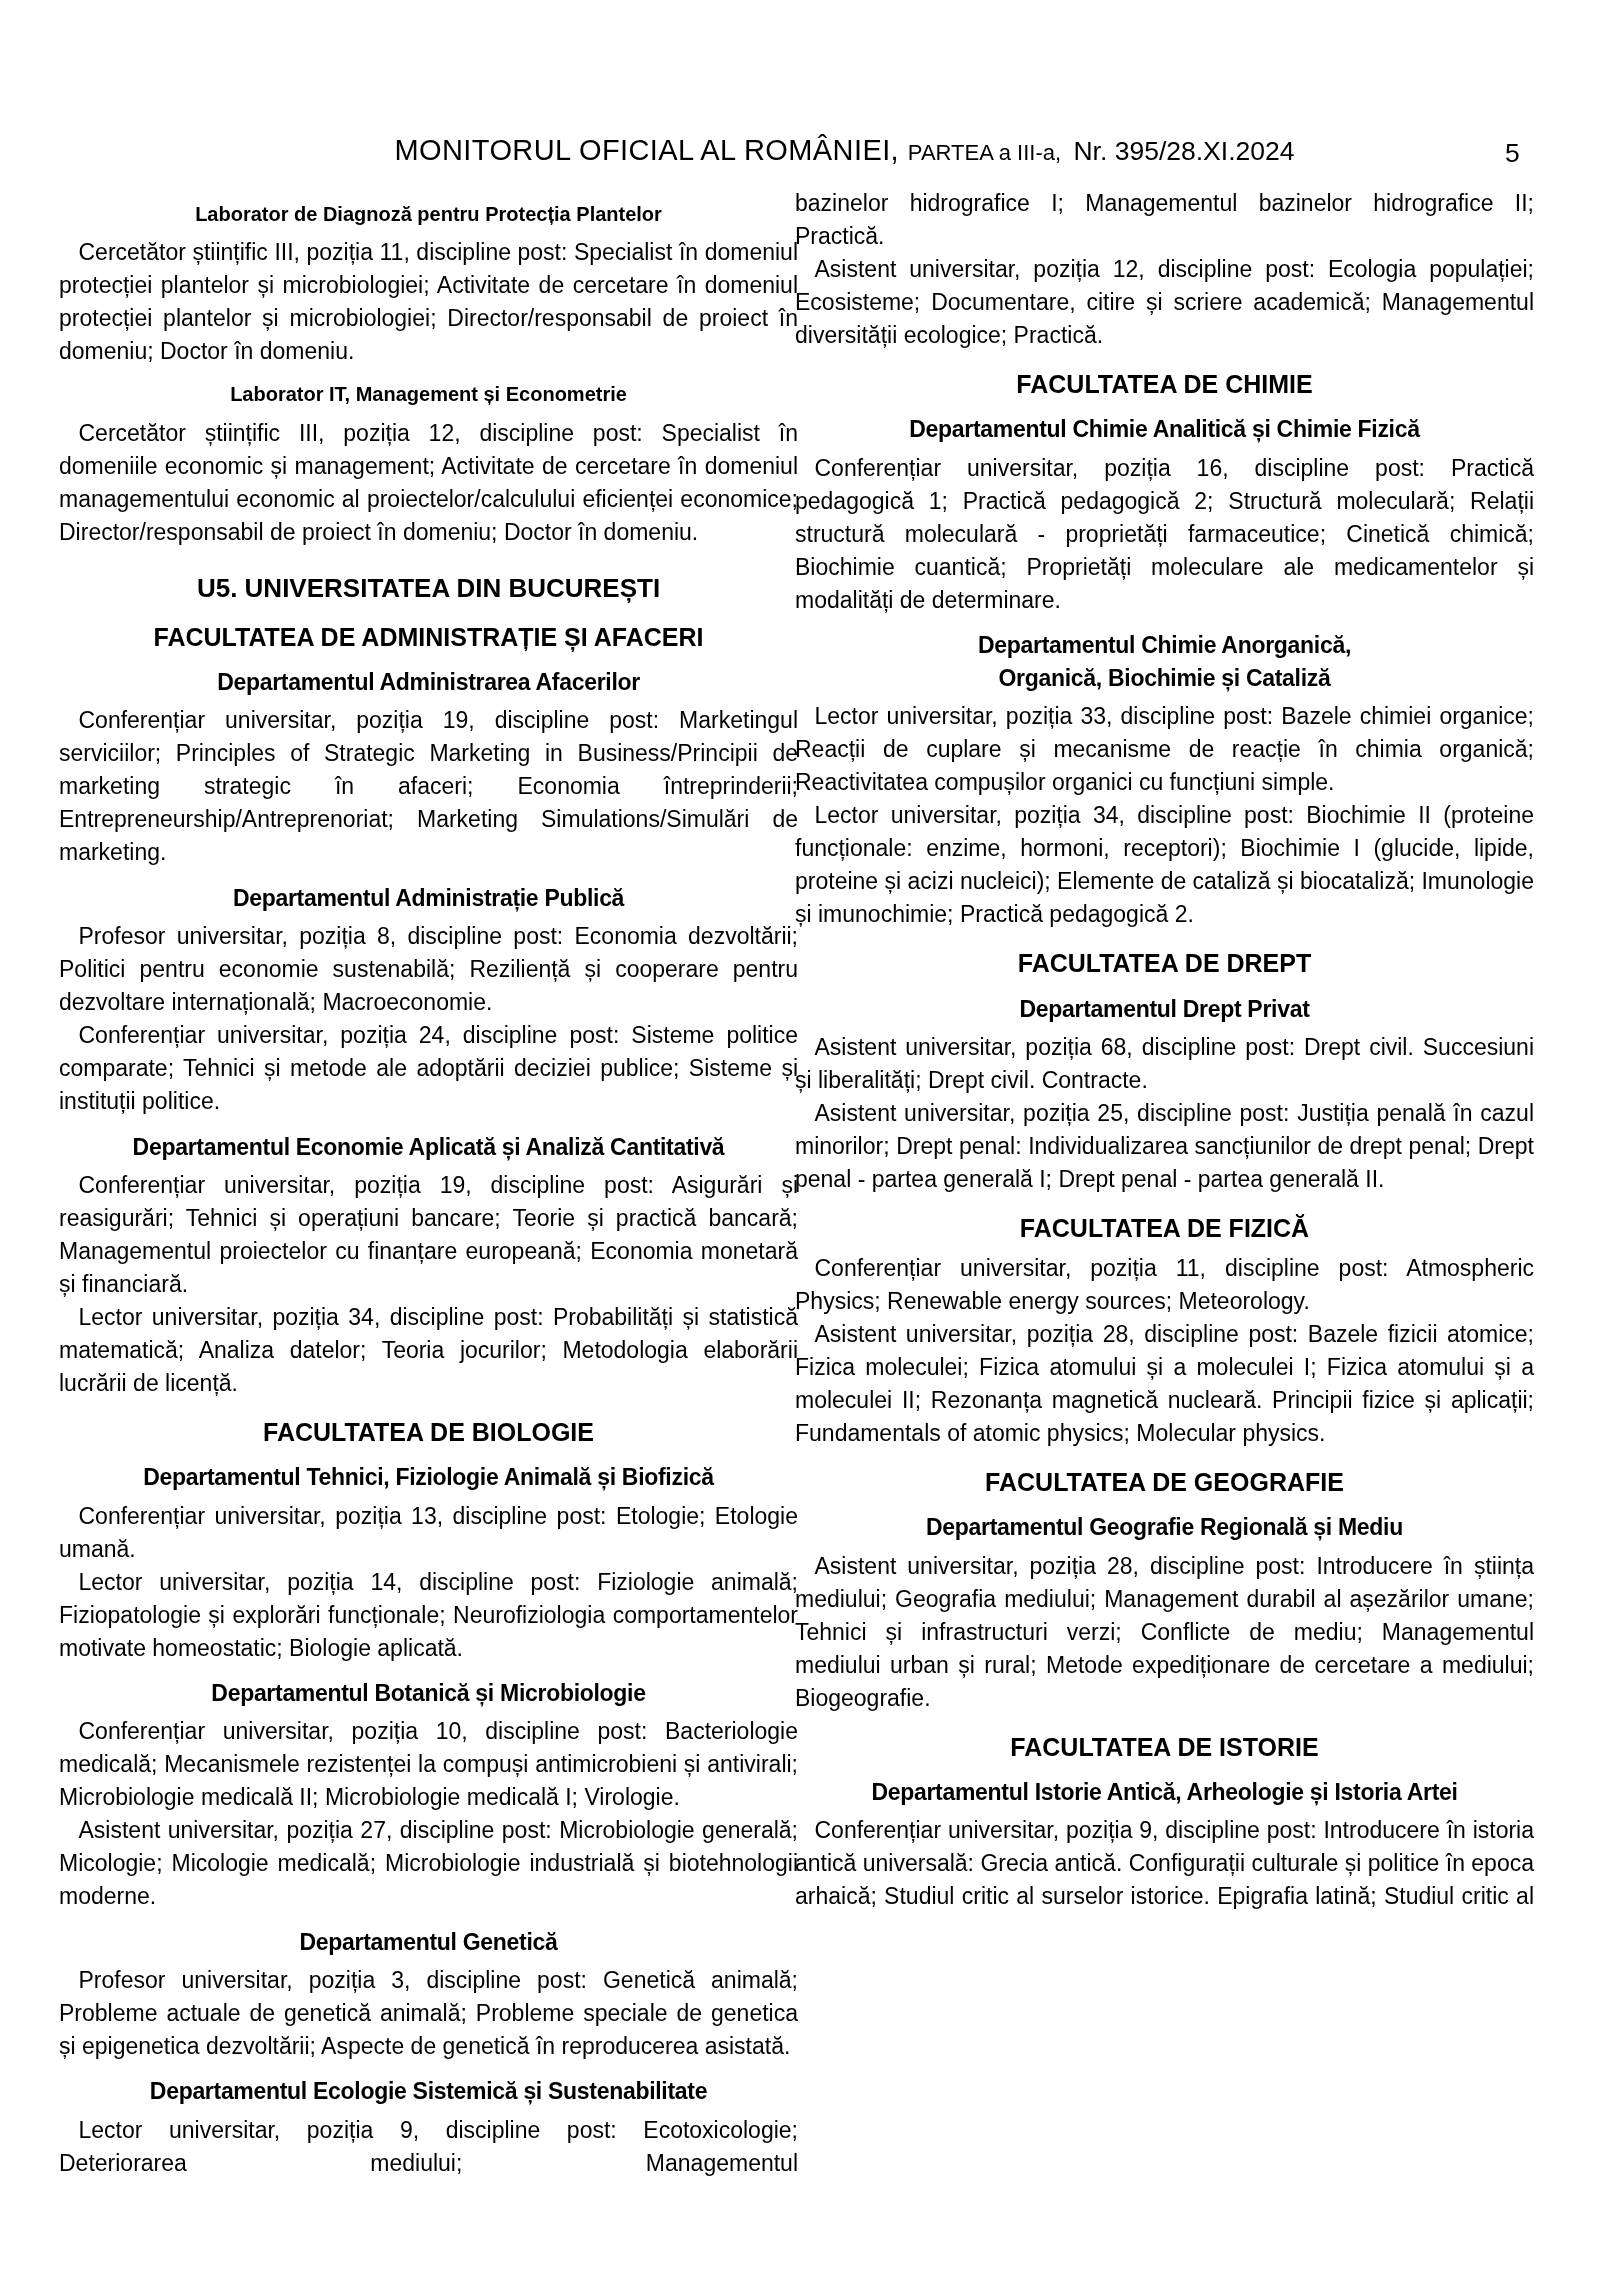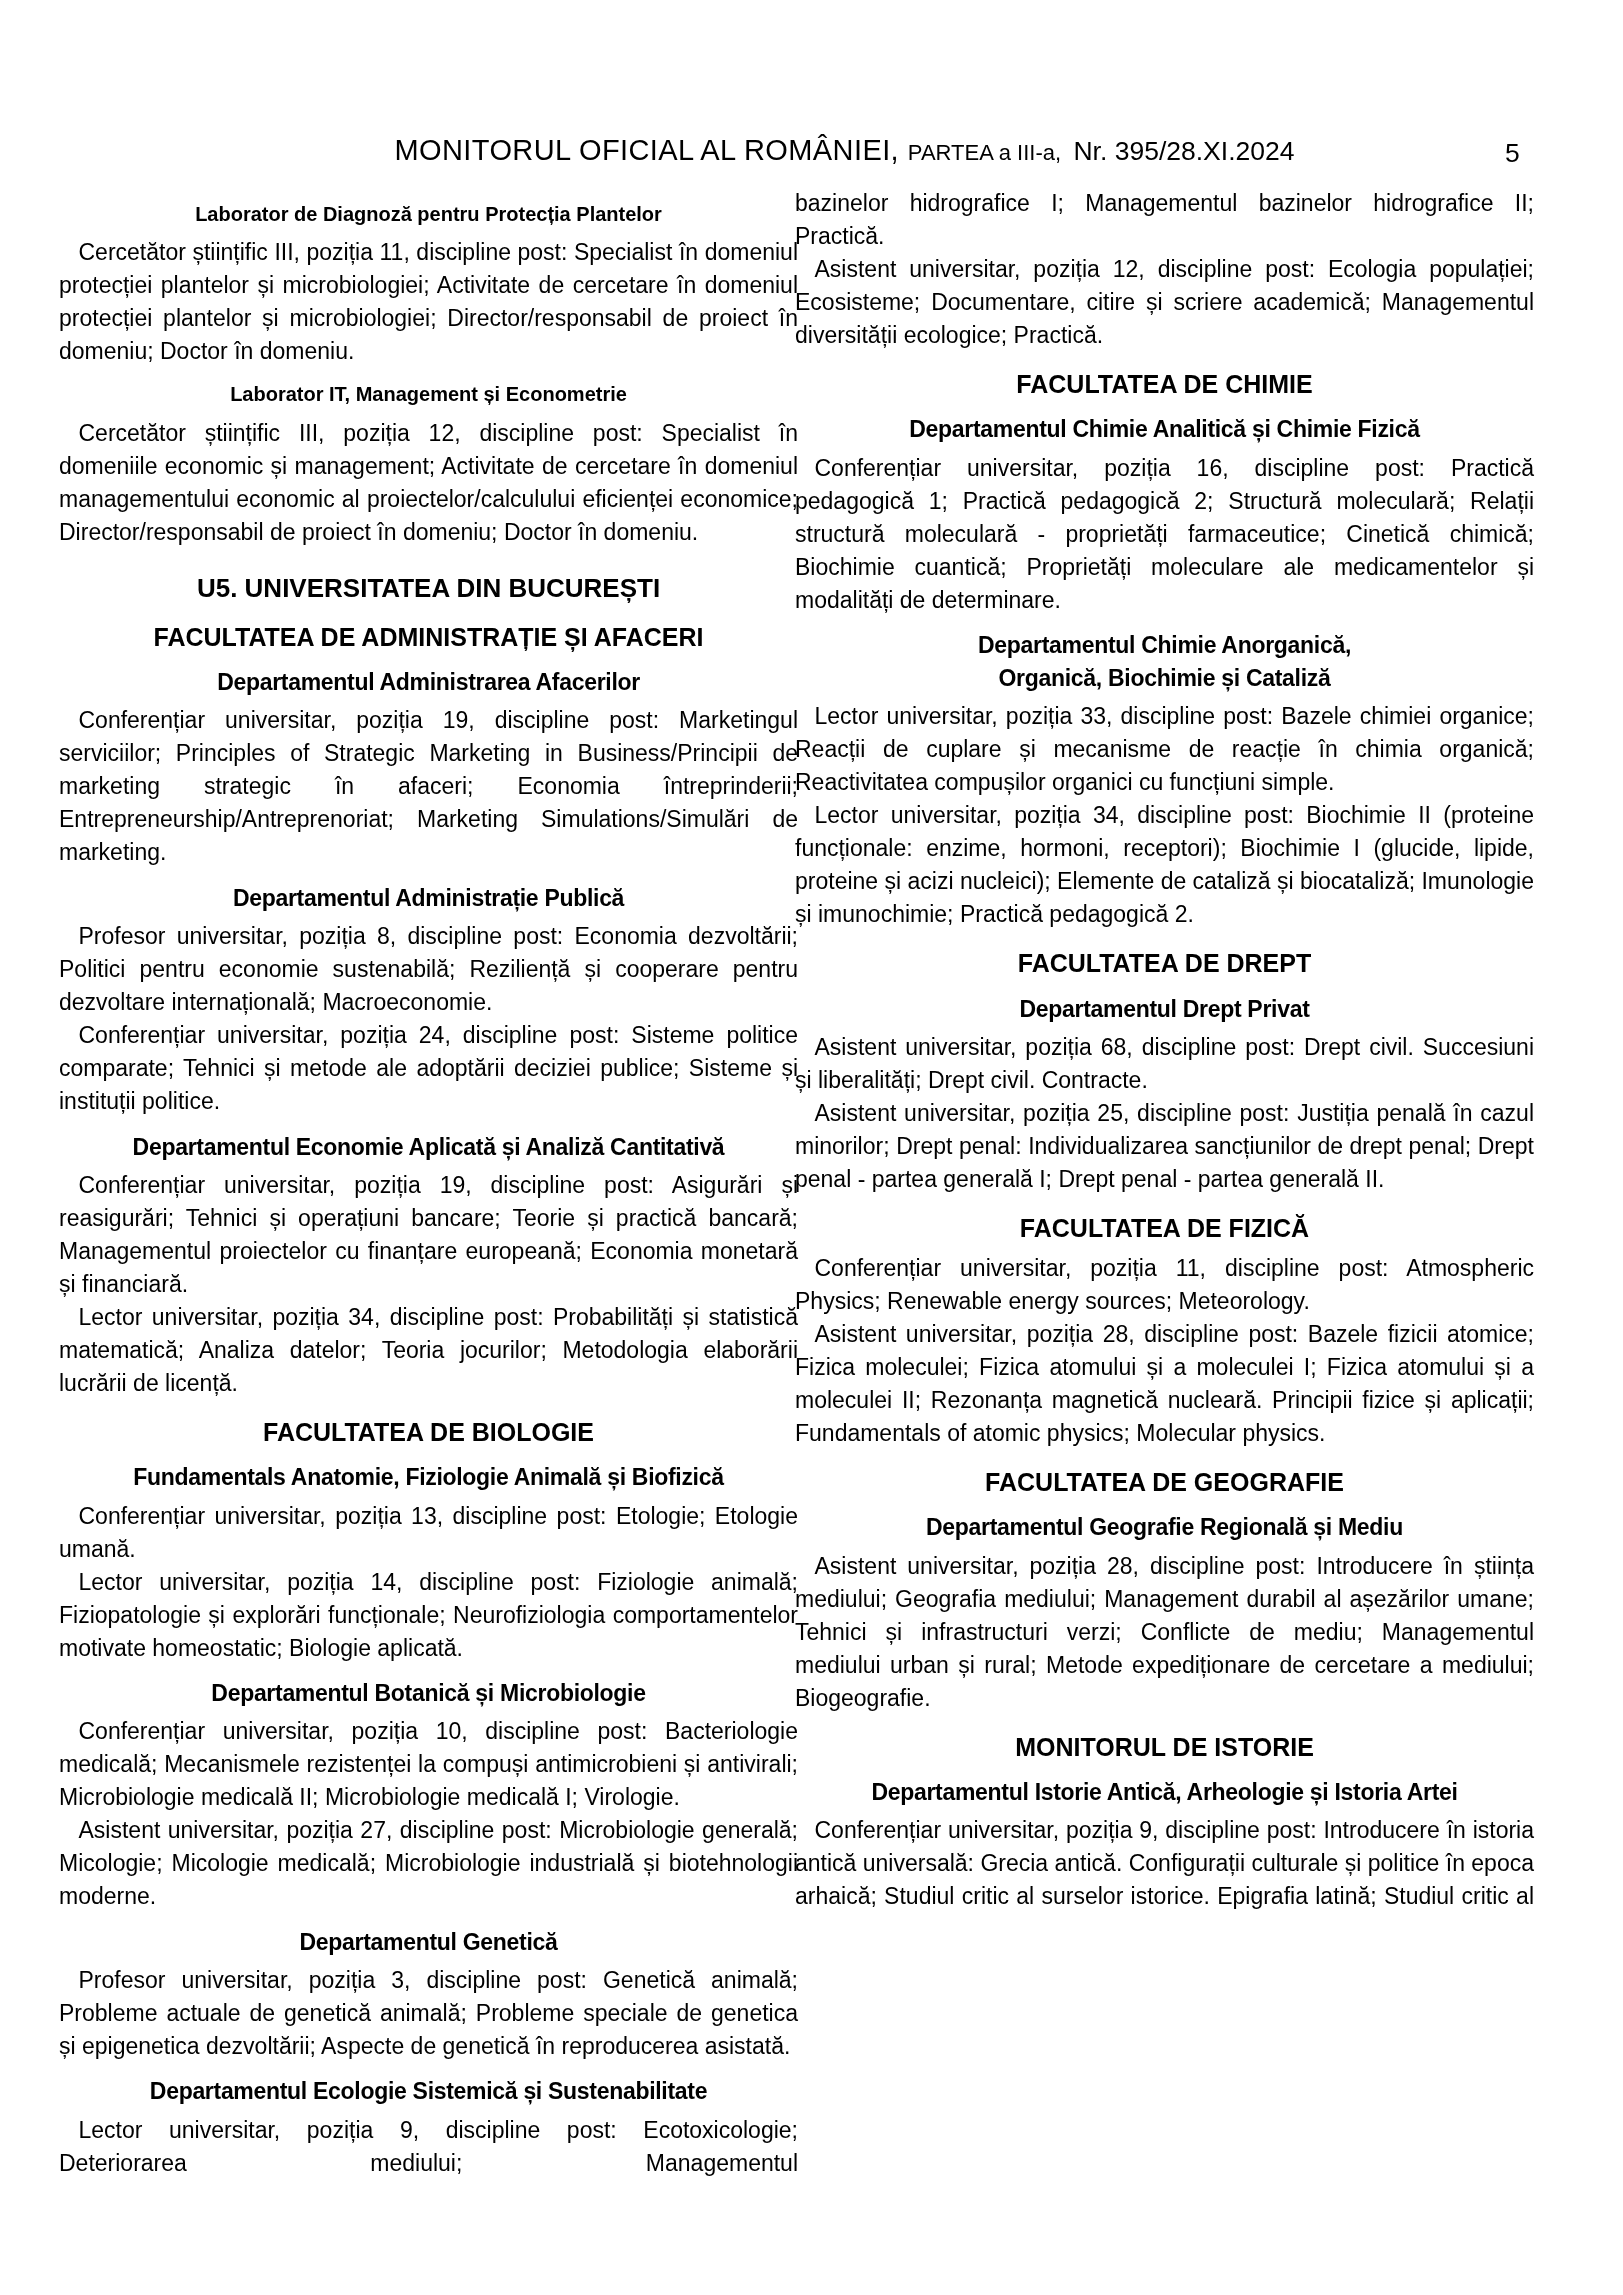--- a/index.html
+++ b/index.html
@@ -76,21 +76,21 @@
     <h2 class="h h-fac">FACULTATEA DE ADMINISTRAȚIE ȘI AFACERI</h2>
     <h3 class="h h-dept">Departamentul Administrarea Afacerilor</h3>
     <p class="para">Conferențiar universitar, poziția 19, discipline post: Marketingul serviciilor; Principles of Strategic Marketing in Business/Principii de marketing strategic în afaceri; Economia întreprinderii; Entrepreneurship/Antreprenoriat; Marketing Simulations/Simulări de marketing.</p>
     <h3 class="h h-dept">Departamentul Administrație Publică</h3>
     <p class="para">Profesor universitar, poziția 8, discipline post: Economia dezvoltării; Politici pentru economie sustenabilă; Reziliență și cooperare pentru dezvoltare internațională; Macroeconomie.</p>
     <p class="para">Conferențiar universitar, poziția 24, discipline post: Sisteme politice comparate; Tehnici și metode ale adoptării deciziei publice; Sisteme și instituții politice.</p>
     <h3 class="h h-dept">Departamentul Economie Aplicată și Analiză Cantitativă</h3>
     <p class="para">Conferențiar universitar, poziția 19, discipline post: Asigurări și reasigurări; Tehnici și operațiuni bancare; Teorie și practică bancară; Managementul proiectelor cu finanțare europeană; Economia monetară și financiară.</p>
     <p class="para">Lector universitar, poziția 34, discipline post: Probabilități și statistică matematică; Analiza datelor; Teoria jocurilor; Metodologia elaborării lucrării de licență.</p>
     <h2 class="h h-fac">FACULTATEA DE BIOLOGIE</h2>
-    <h3 class="h h-dept">Fundamentals Anatomie, Fiziologie Animală și Biofizică</h3>
+    <h3 class="h h-dept">Departamentul Tehnici, Fiziologie Animală și Biofizică</h3>
     <p class="para">Conferențiar universitar, poziția 13, discipline post: Etologie; Etologie umană.</p>
     <p class="para">Lector universitar, poziția 14, discipline post: Fiziologie animală; Fiziopatologie și explorări funcționale; Neurofiziologia comportamentelor motivate homeostatic; Biologie aplicată.</p>
     <h3 class="h h-dept">Departamentul Botanică și Microbiologie</h3>
     <p class="para">Conferențiar universitar, poziția 10, discipline post: Bacteriologie medicală; Mecanismele rezistenței la compuși antimicrobieni și antivirali; Microbiologie medicală II; Microbiologie medicală I; Virologie.</p>
     <p class="para">Asistent universitar, poziția 27, discipline post: Microbiologie generală; Micologie; Micologie medicală; Microbiologie industrială și biotehnologii moderne.</p>
     <h3 class="h h-dept">Departamentul Genetică</h3>
     <p class="para">Profesor universitar, poziția 3, discipline post: Genetică animală; Probleme actuale de genetică animală; Probleme speciale de genetica și epigenetica dezvoltării; Aspecte de genetică în reproducerea asistată.</p>
     <h3 class="h h-dept">Departamentul Ecologie Sistemică și Sustenabilitate</h3>
     <p class="para cont">Lector universitar, poziția 9, discipline post: Ecotoxicologie; Deteriorarea mediului; Managementul</p>
   </div>
@@ -108,19 +108,19 @@
     <h2 class="h h-fac">FACULTATEA DE DREPT</h2>
     <h3 class="h h-dept">Departamentul Drept Privat</h3>
     <p class="para">Asistent universitar, poziția 68, discipline post: Drept civil. Succesiuni și liberalități; Drept civil. Contracte.</p>
     <p class="para">Asistent universitar, poziția 25, discipline post: Justiția penală în cazul minorilor; Drept penal: Individualizarea sancțiunilor de drept penal; Drept penal - partea generală I; Drept penal - partea generală II.</p>
     <h2 class="h h-fac">FACULTATEA DE FIZICĂ</h2>
     <p class="para">Conferențiar universitar, poziția 11, discipline post: Atmospheric Physics; Renewable energy sources; Meteorology.</p>
     <p class="para">Asistent universitar, poziția 28, discipline post: Bazele fizicii atomice; Fizica moleculei; Fizica atomului și a moleculei I; Fizica atomului și a moleculei II; Rezonanța magnetică nucleară. Principii fizice și aplicații; Fundamentals of atomic physics; Molecular physics.</p>
     <h2 class="h h-fac">FACULTATEA DE GEOGRAFIE</h2>
     <h3 class="h h-dept">Departamentul Geografie Regională și Mediu</h3>
     <p class="para">Asistent universitar, poziția 28, discipline post: Introducere în știința mediului; Geografia mediului; Management durabil al așezărilor umane; Tehnici și infrastructuri verzi; Conflicte de mediu; Managementul mediului urban și rural; Metode expediționare de cercetare a mediului; Biogeografie.</p>
-    <h2 class="h h-fac">MONITORUL DE ISTORIE</h2>
+    <h2 class="h h-fac">FACULTATEA DE ISTORIE</h2>
     <h3 class="h h-dept">Departamentul Istorie Antică, Arheologie și Istoria Artei</h3>
     <p class="para cont">Conferențiar universitar, poziția 9, discipline post: Introducere în istoria antică universală: Grecia antică. Configurații culturale și politice în epoca arhaică; Studiul critic al surselor istorice. Epigrafia latină; Studiul critic al</p>
   </div>
 
 </div>
 
 
 </body></html>

